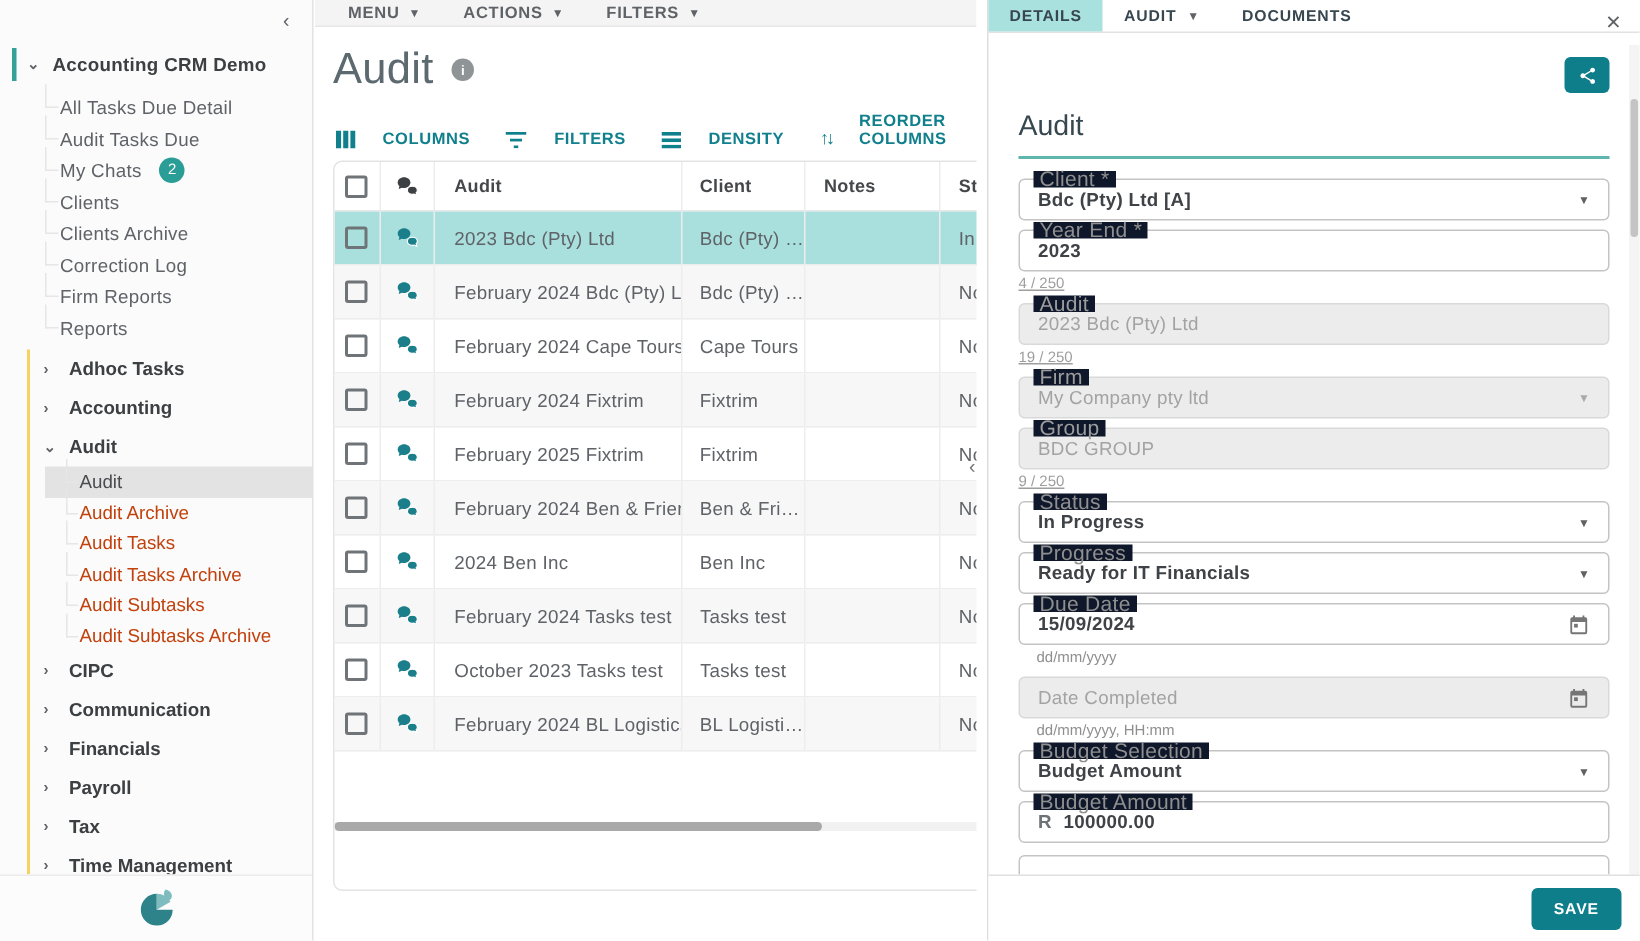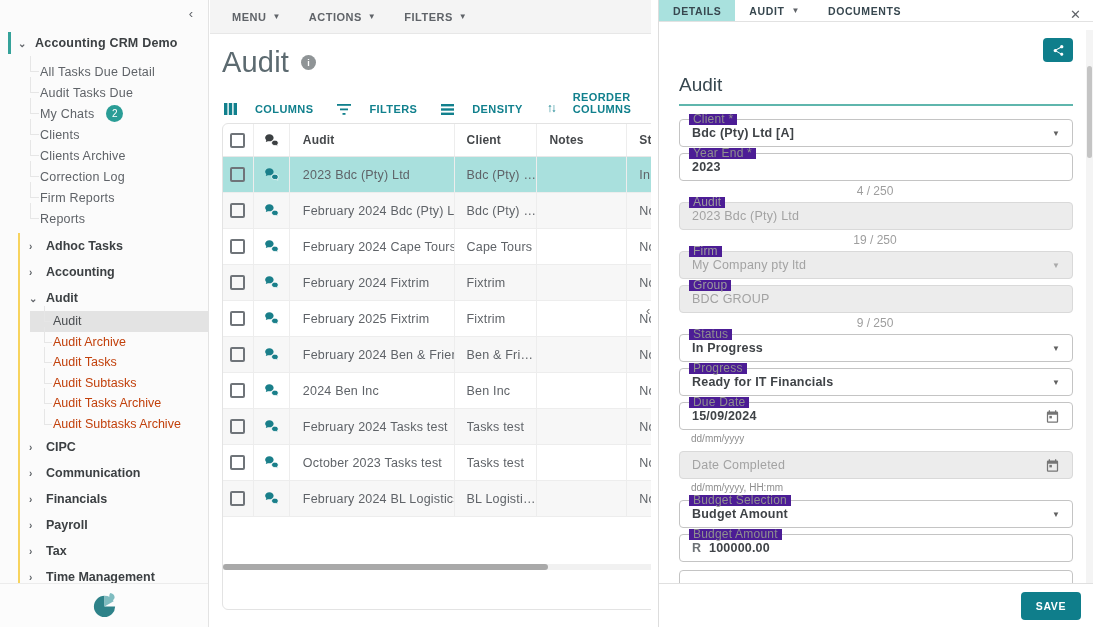--- a/index.html
+++ b/index.html
@@ -30,21 +30,21 @@
     padding-left:33px; font-size:12.5px; color:#c2410c; cursor:pointer; }
   .sub-items li::before { content:""; position:absolute; left:24px; top:-5px;
     width:7px; height:15px; border-left:1px solid #e6e6e6; border-bottom:1px solid #e6e6e6; }
   .sub-items li.selected { background:#e3e3e3; margin-left:10px; padding-left:23px; color:#4a4d50; }
   .sub-items li.selected::before { left:14px; }
   .sb-footer { position:absolute; bottom:0; left:0; right:0; height:44px;
     border-top:1px solid #ececec; background:#fcfcfc; display:flex; align-items:center; justify-content:center; }
 
   
   .main { position:absolute; left:210px; top:0; width:441px; height:627px; background:#fff; overflow:hidden; }
-  .menubar { height:34px; background:#f4f4f4; border-bottom:1px solid #e7e7e7;
+  .menubar { height:18px; background:#f4f4f4; border-bottom:1px solid #e7e7e7;
     display:flex; align-items:center; padding-left:22px; gap:28px; }
   .menubar .mitem { display:flex; align-items:center; gap:6px; font-size:11px; font-weight:700;
     color:#5f6368; letter-spacing:.5px; cursor:pointer; }
   .caret { font-size:8px; color:#5f6368; }
   .title-row { display:flex; align-items:center; margin:12px 0 0 12px; }
   .page-title { font-size:29px; font-weight:400; color:#5c6a70; letter-spacing:.2px; }
   .info-icon { margin-left:12px; width:15px; height:15px; border-radius:50%; background:#8f9496;
     color:#fff; font-size:9px; font-weight:700; display:flex; align-items:center; justify-content:center;
     font-style:normal; cursor:pointer; }
   .grid-toolbar { display:flex; gap:24px; margin:12px 0 8px 14px; }
@@ -89,33 +89,33 @@
   .pcontent { position:absolute; top:30px; left:0; right:7px; bottom:44px; overflow:hidden; padding:8px 13px 0 20px; }
   .share-row { display:flex; justify-content:flex-end; }
   .share-btn { width:30px; height:24px; background:#0f7e8b; border-radius:4px; border:none;
     display:flex; align-items:center; justify-content:center; cursor:pointer; }
   .sec-title { margin-top:12px; font-size:19px; font-weight:400; color:#37474f;
     padding-bottom:8px; border-bottom:2px solid #5fb6ad; }
   .fields { margin-top:13px; }
   .field { margin-bottom:6px; }
   .fbox { position:relative; height:28px; border:1px solid #c4c4c4; border-radius:4px;
     display:flex; align-items:center; padding:0 12px; background:#fff; }
-  .flabel { position:absolute; top:-6px; left:9px; background:#4c1d95; padding:0 4px;
-    font-size:12px; color:#8f8f8f; letter-spacing:.2px; line-height:11px; }
+  .flabel { position:absolute; top:-6px; left:9px; background:#0f172a; padding:0 4px;
+    font-size:14px; color:#8f8f8f; letter-spacing:.2px; line-height:11px; }
   .fvalue { font-size:12.5px; font-weight:600; color:#3f4347; letter-spacing:.2px;
     white-space:nowrap; overflow:hidden; flex:1; }
   .fvalue.ph { color:#a3a3a3; font-weight:500; }
   .fprefix { font-size:12.5px; font-weight:600; color:#6d7276; margin-right:8px; }
   .fcaret { font-size:8px; color:#616161; margin-left:8px; }
   .fcal { margin-left:8px; display:flex; }
   .field.disabled .fbox { background:#ececec; border-color:#d9d9d9; }
   .field.disabled .fvalue { color:#a3a3a3; font-weight:500; }
   .field.disabled .flabel { color:#9c9c9c; }
   .field.disabled .fcaret { color:#aaa; }
-  .fcounter { height:12px; margin:3px 2px 0 0; text-align:center; font-size:12px; color:#9e9e9e; }
+  .fcounter { height:12px; margin:3px 2px 0 0; text-align:left; font-size:10px; color:#9e9e9e;text-decoration:underline; }
   .fhelper { height:12px; margin:3px 0 0 12px; font-size:10px; color:#8f8f8f; }
   .sliver { height:28px; border:1px solid #c4c4c4; border-radius:4px; margin-top:8px; }
   .pfooter { position:absolute; left:0; right:0; bottom:0; height:44px; background:#fff;
     border-top:1px solid #e0e0e0; display:flex; align-items:center; justify-content:flex-end; padding-right:12px;margin-top:44px; }
   .save-btn { background:#0f7e8b; color:#fff; border:none; border-radius:4px; padding:8px 15px;
     font-size:10.5px; font-weight:700; letter-spacing:.6px; cursor:pointer;
     font-family:"Liberation Sans", sans-serif; }
 </style>
 </head>
 <body>
@@ -194,25 +194,25 @@
 
           <li>
             <span>Audit Archive</span>
           </li>
 
           <li>
             <span>Audit Tasks</span>
           </li>
 
           <li>
+            <span>Audit Tasks Archive</span>
+          </li>
+
+          <li>
             <span>Audit Subtasks</span>
-          </li>
-
-          <li>
-            <span>Audit Tasks Archive</span>
           </li>
 
           <li>
             <span>Audit Subtasks Archive</span>
           </li>
 
       </ul>
 
         <div class="section-h">
           <span class="chev">›</span>

